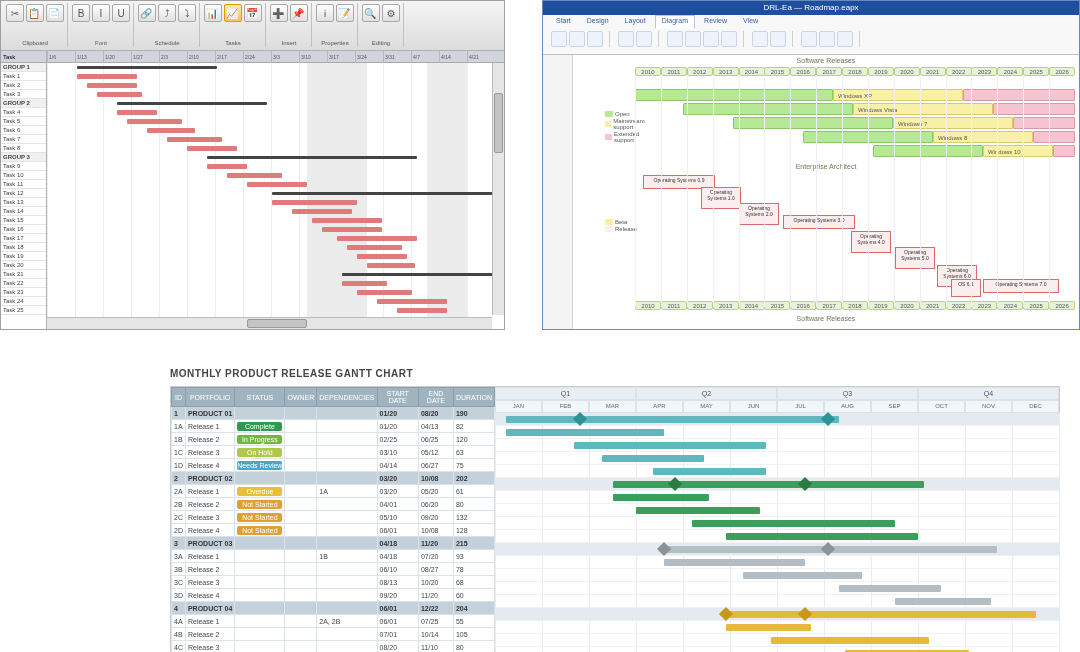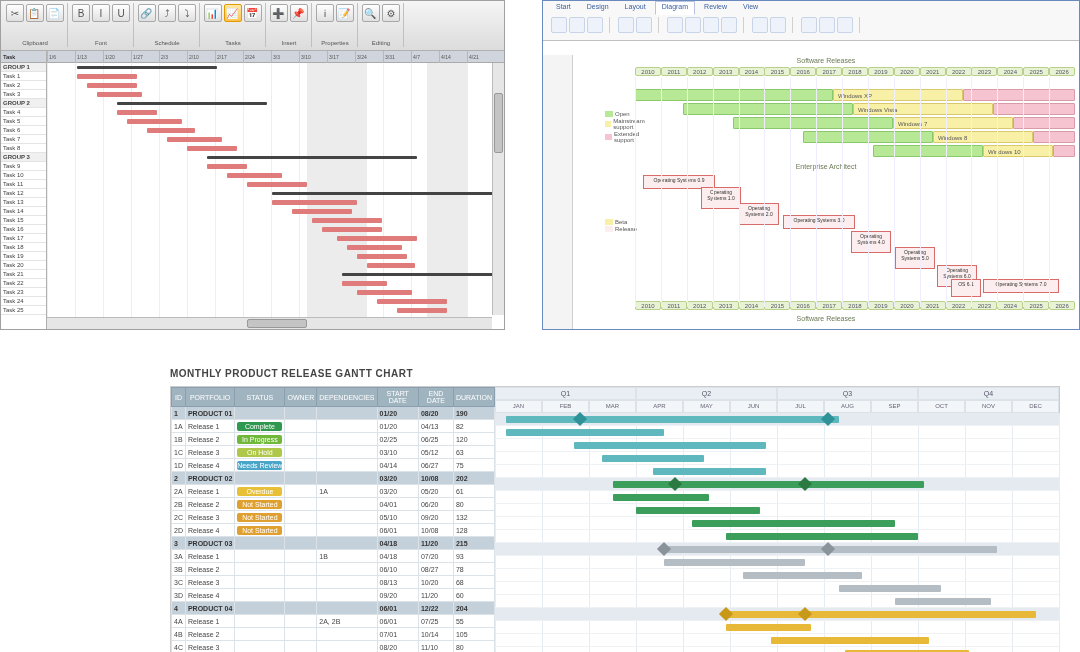--- a/index.html
+++ b/index.html
@@ -312,20 +312,21 @@
   </div>
   <div class="p1-scroll">
       <div class="thumb"></div>
     </div>
   <div class="p1-hscroll">
       <div class="thumb"></div>
     </div>
 </div>
 
 <div class="pane2">
+  <div class="p2-title">DRL-Ea — Roadmap.eapx</div>
   <div class="p2-ribbon">
     <div class="p2-tabs" id="p2-tabs">
         <div class="tab">Start</div>
         <div class="tab">Design</div>
         <div class="tab">Layout</div>
         <div class="tab active">Diagram</div>
         <div class="tab">Review</div>
         <div class="tab">View</div>
       </div>
     <div class="p2-ribicons">

